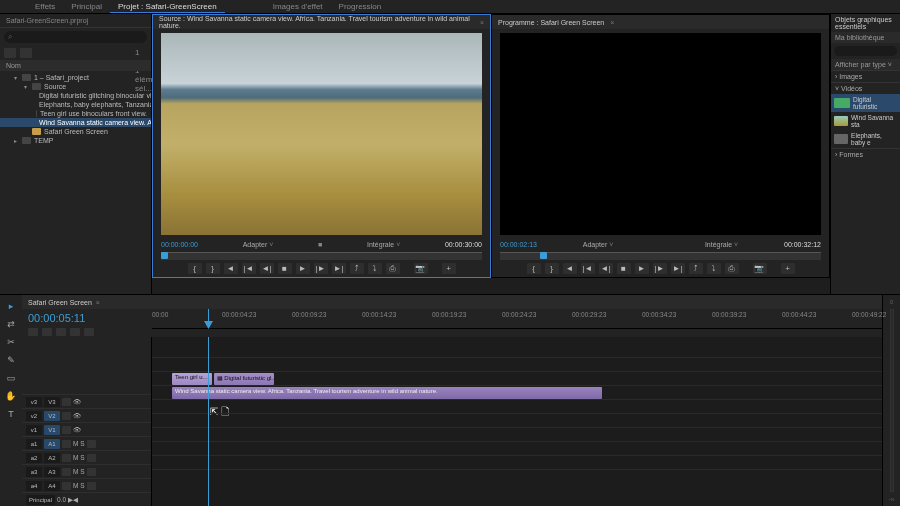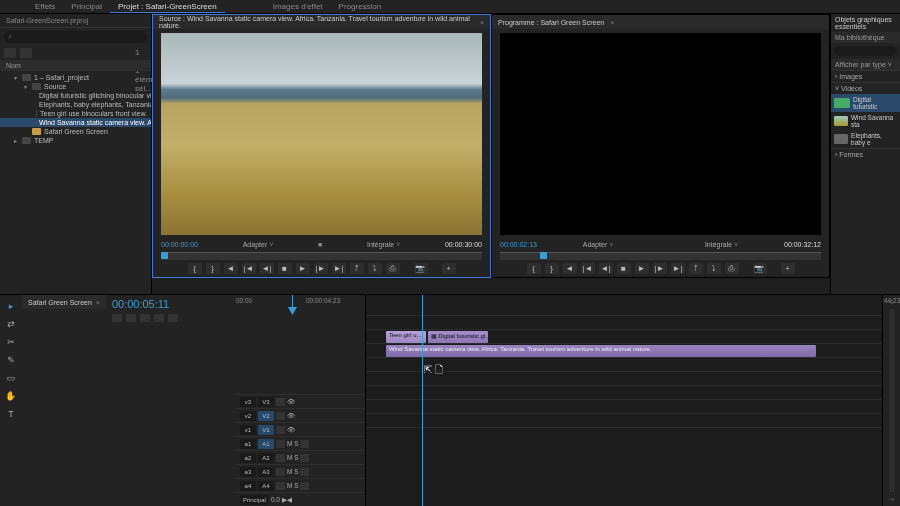--- a/index.html
+++ b/index.html
@@ -51,21 +51,21 @@
   .thumb-item { display: flex; align-items: center; gap: 3px; padding: 2px 3px; font-size: 6.5px; color: #ccc; cursor: pointer; }
   .thumb-item.sel { background: #2b4a6b; }
   .thumb-item .th { width: 16px; height: 10px; background: #4a6; border-radius: 1px; }
   .thumb-item .th.sky { background: linear-gradient(#9cb, #a93); }
   .thumb-item .th.gray { background: #666; }
 
   .lower { height: 212px; display: flex; background: #1e1e1e; border-top: 1px solid #000; }
   .tools { width: 22px; background: #232323; display: flex; flex-direction: column; align-items: center; gap: 4px; padding-top: 4px; }
   .tools span { width: 14px; height: 14px; display: inline-flex; align-items: center; justify-content: center; color: #aaa; font-size: 9px; cursor: pointer; }
   .tools span.active { color: #3b9dd6; }
-  .timeline { flex: 1; background: #232323; display: flex; flex-direction: row; position: relative; }
+  .timeline { flex: 1; background: #232323; display: flex; flex-direction: column; position: relative; }
   .tl-head { height: 14px; display: flex; align-items: center; padding: 0 6px; font-size: 7px; color: #ccc; background: #2a2a2a; }
   .tl-tc { padding: 3px 6px; font-size: 11px; color: #3b9dd6; font-weight: 500; }
   .tl-ops { display: flex; gap: 4px; padding: 1px 6px; }
   .tl-ops span { width: 10px; height: 8px; background: #333; border-radius: 1px; display: inline-block; }
   .tl-body { display: flex; flex: 1; }
   .track-headers { width: 130px; background: #232323; border-right: 1px solid #000; display: flex; flex-direction: column; }
   .spacer { flex: 1; }
   .trk { height: 14px; display: flex; align-items: center; padding: 0 4px; gap: 2px; font-size: 6.5px; color: #aaa; border-top: 1px solid #2e2e2e; }
   .trk .tab-chip { width: 16px; height: 10px; background: #1a1a1a; text-align: center; color: #bbb; border-radius: 1px; font-size: 6px; display: inline-flex; align-items: center; justify-content: center; }
   .trk .tab-chip.blue { background: #27496b; }

